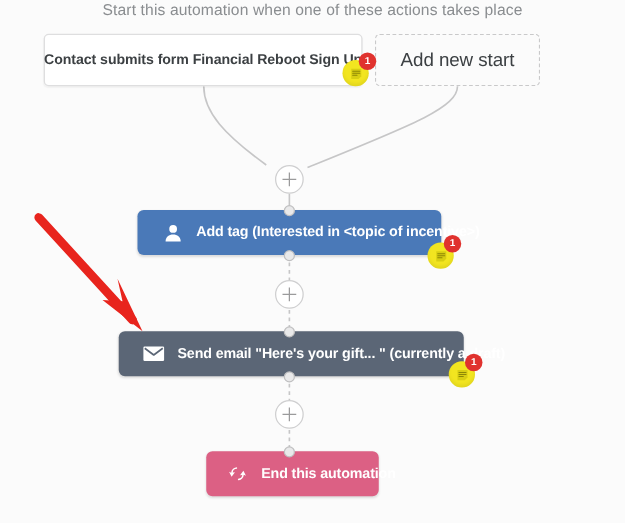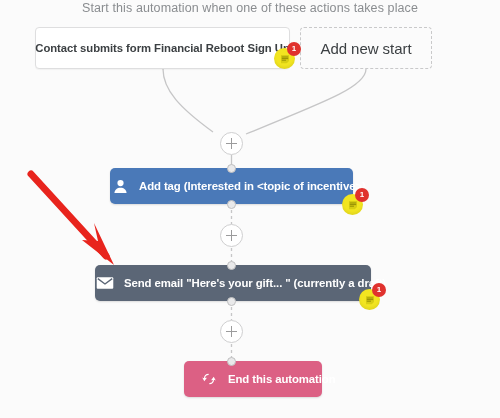--- a/index.html
+++ b/index.html
@@ -80,21 +80,21 @@
   }
 
   
   .node {
     position: absolute;
     box-sizing: border-box;
     height: 36px;
     border-radius: 5px;
     display: flex;
     align-items: center;
-    padding-left: 0;
+    padding-left: 18px;
     color: #ffffff;
     font-size: 11.4px;
     font-weight: bold;
     letter-spacing: -.1px;
     white-space: nowrap;
     box-shadow: 0 1px 2px rgba(0,0,0,.13);
   }
   .node .node-icon {
     display: inline-flex;
     align-items: center;
@@ -102,21 +102,21 @@
     width: 20px;
     height: 20px;
     margin-right: 9px;
     flex: 0 0 auto;
   }
   .node .node-icon svg { display: block; }
 
   .node.addtag   { left: 110px; top: 168px; width: 243px; background: #4a79b8; }
   .node.email    { left: 95px;  top: 265px; width: 276px; background: #5b6676; }
   .node.endauto  { left: 165px; top: 361px; width: 138px; background: #dc6084;
-                   justify-content: flex-start; padding-left: 15px; margin-left: 19px; }
+                   justify-content: flex-start; padding-left: 15px; }
 
   
   .plus {
     position: absolute;
     width: 23px;
     height: 23px;
     box-sizing: border-box;
     border-radius: 50%;
     background: #ffffff;
     border: 1px solid #cfcfd0;

